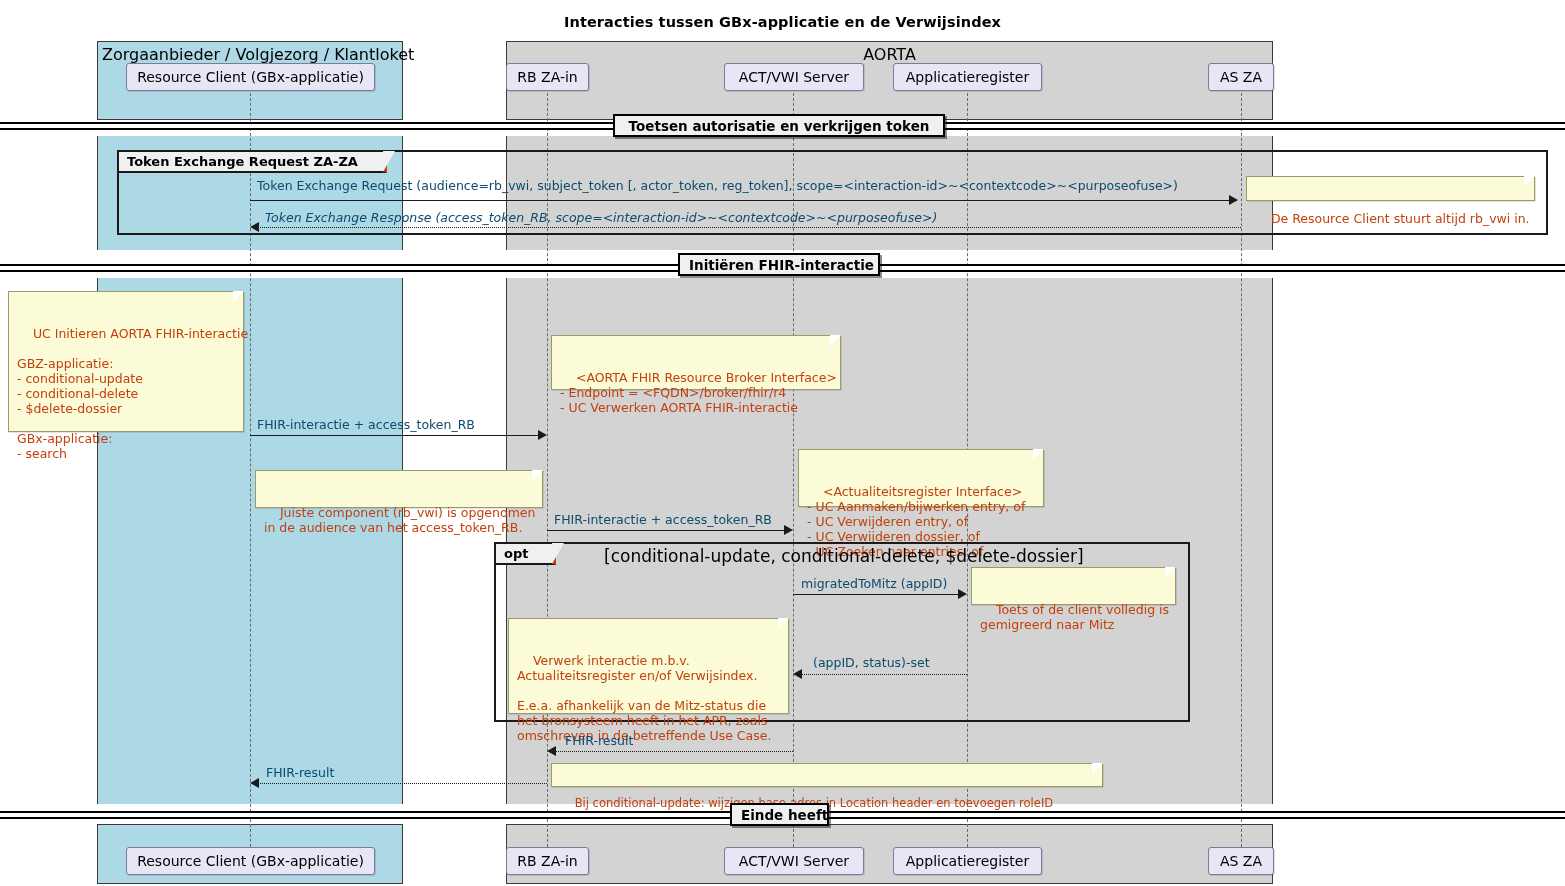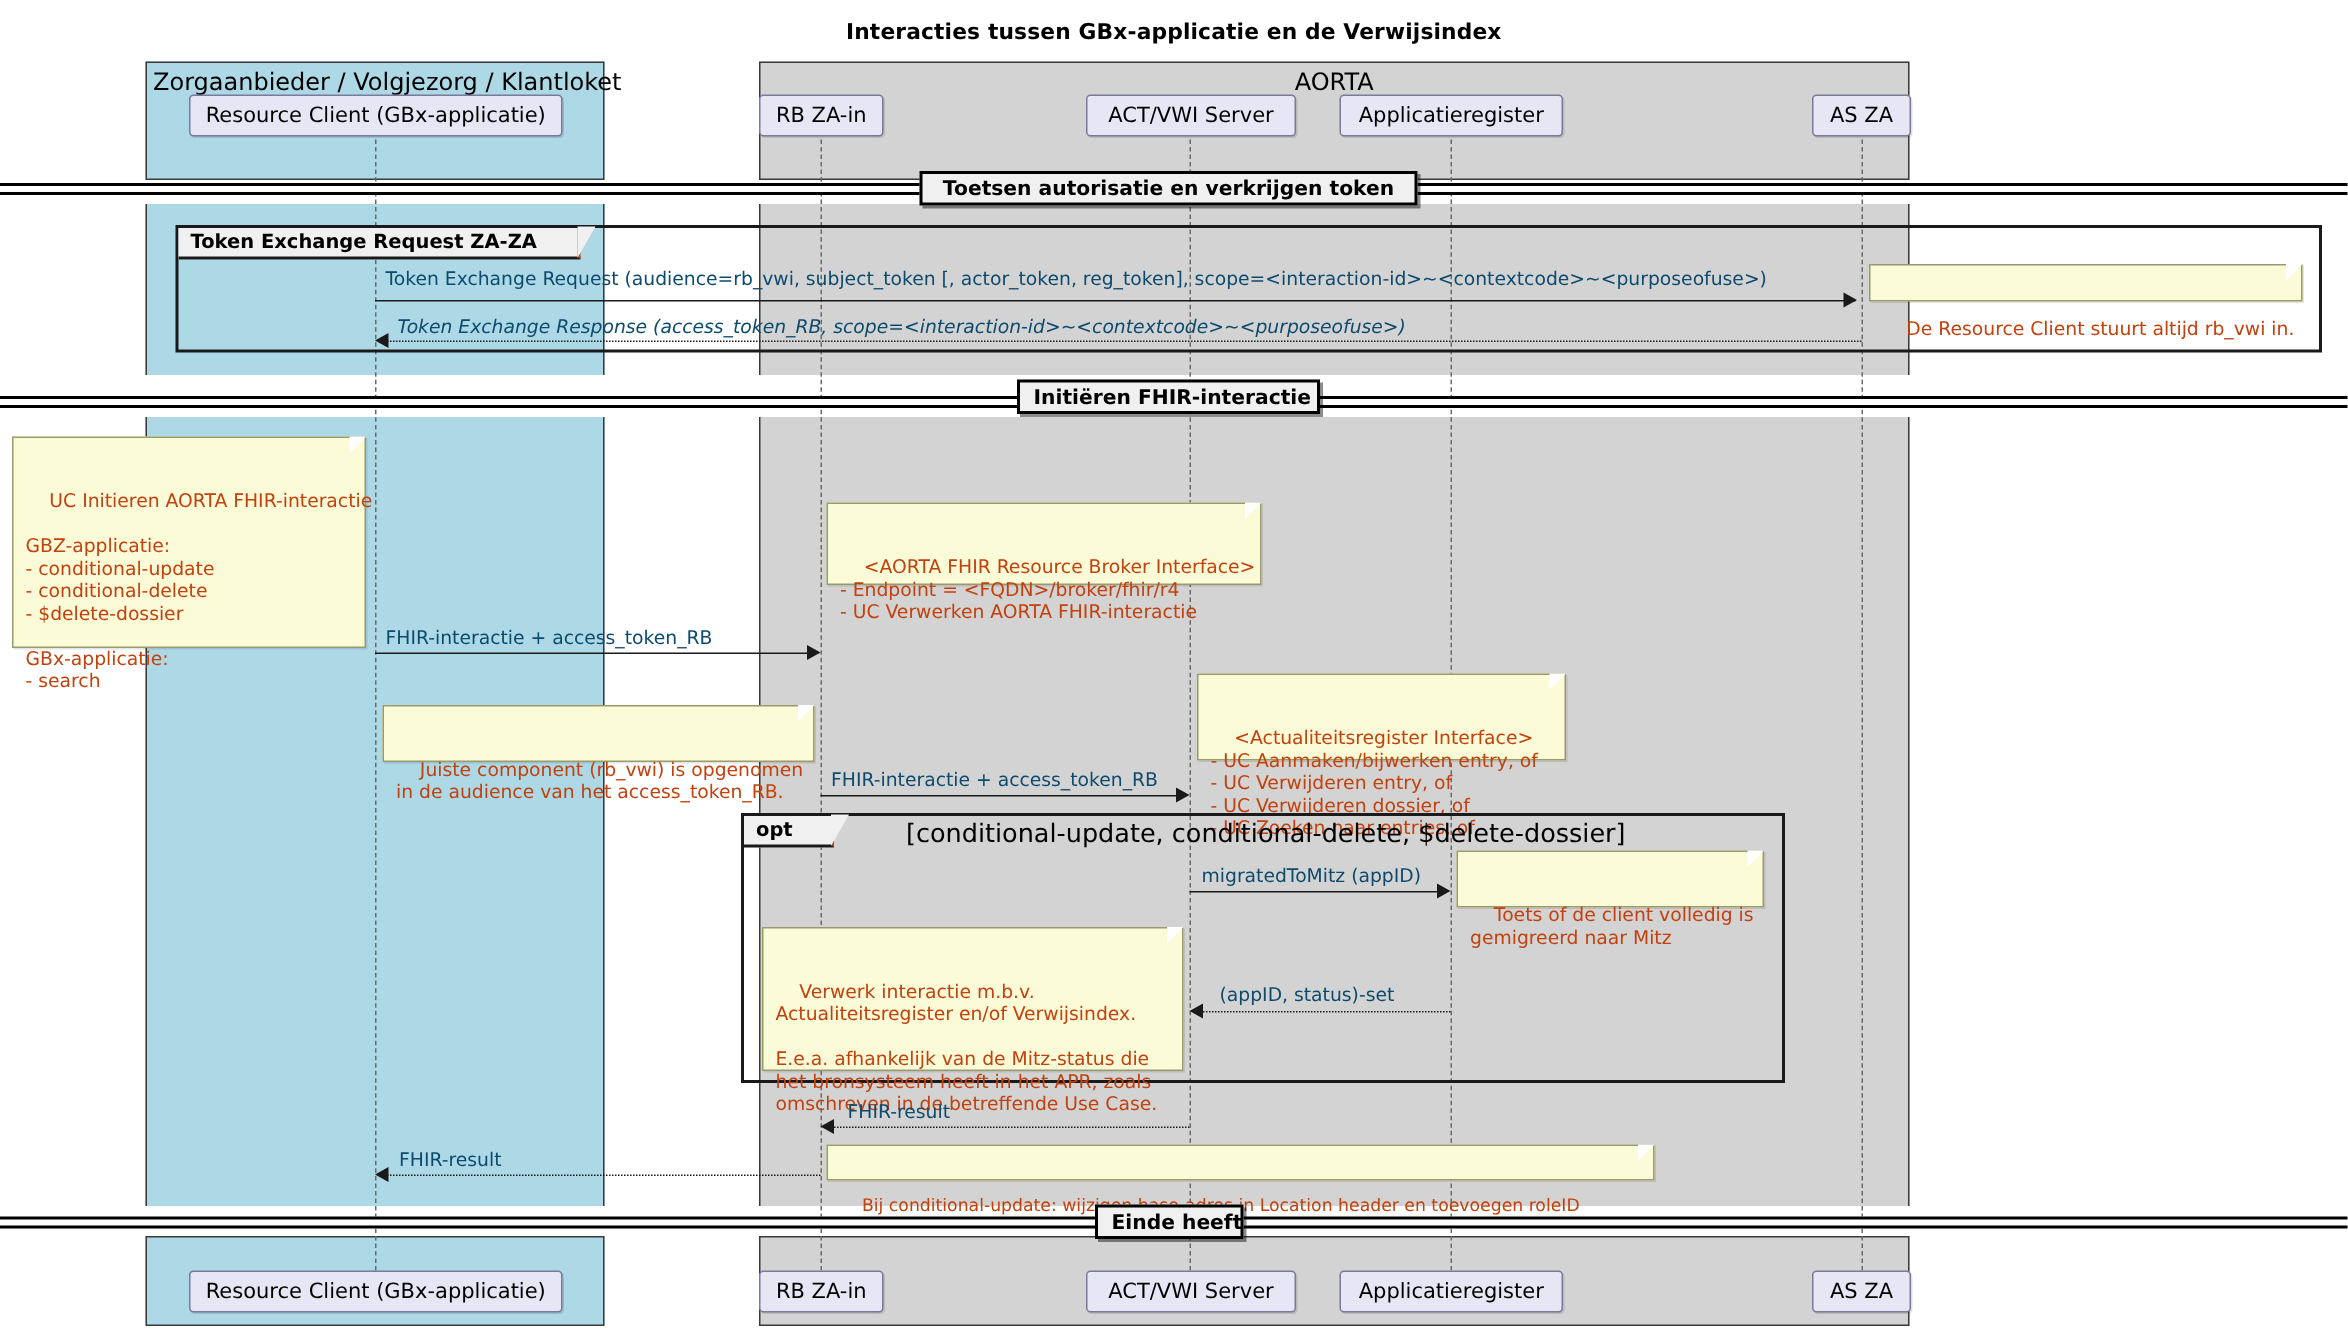--- a/index.html
+++ b/index.html
@@ -58,21 +58,21 @@
     text-align:center;
   }
 
   
   .fragment{
     position:absolute;box-sizing:border-box;border:2px solid #1a1a1a;
     background:transparent;
   }
   .frag-tab{
     position:absolute;height:21px;box-sizing:border-box;
-    background:#f0f0f0;border-right:2px solid #c2410c;border-bottom:2px solid #1a1a1a;
+    background:#f0f0f0;border-right:4px solid #c2410c;border-bottom:2px solid #1a1a1a;
     display:flex;align-items:center;
     font-weight:bold;font-size:13px;padding:0 8px;
     white-space:nowrap;
   }
   .frag-tab::after{
     content:"";position:absolute;right:-12px;top:-1px;
     width:0;height:0;
     border-top:21px solid #f0f0f0;
     border-right:12px solid transparent;
   }

